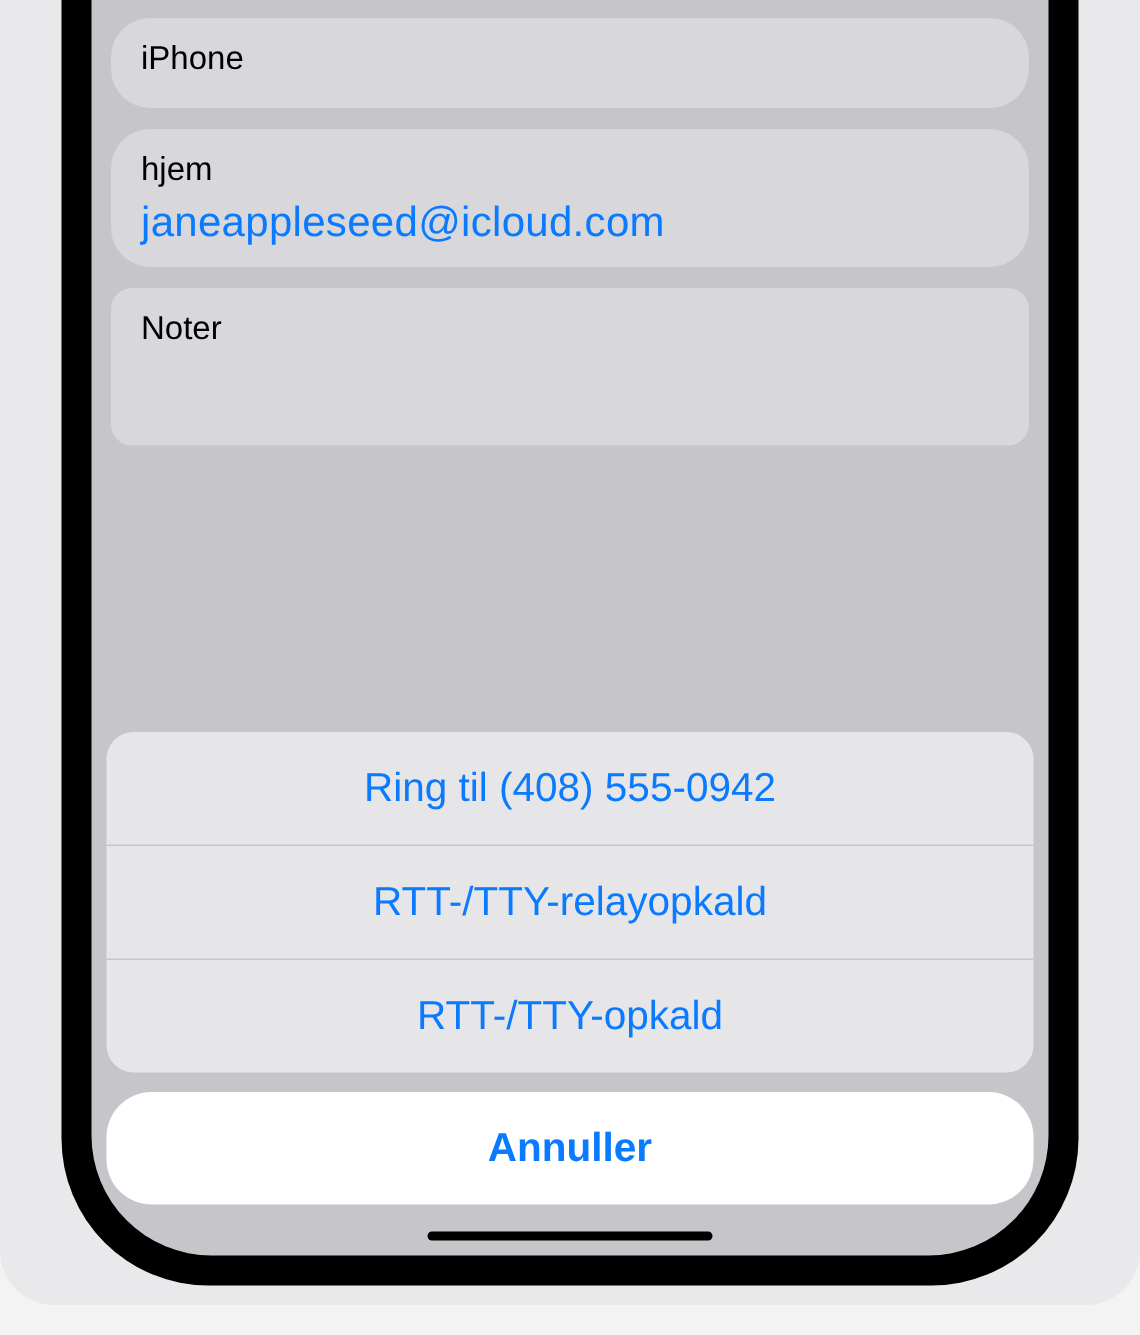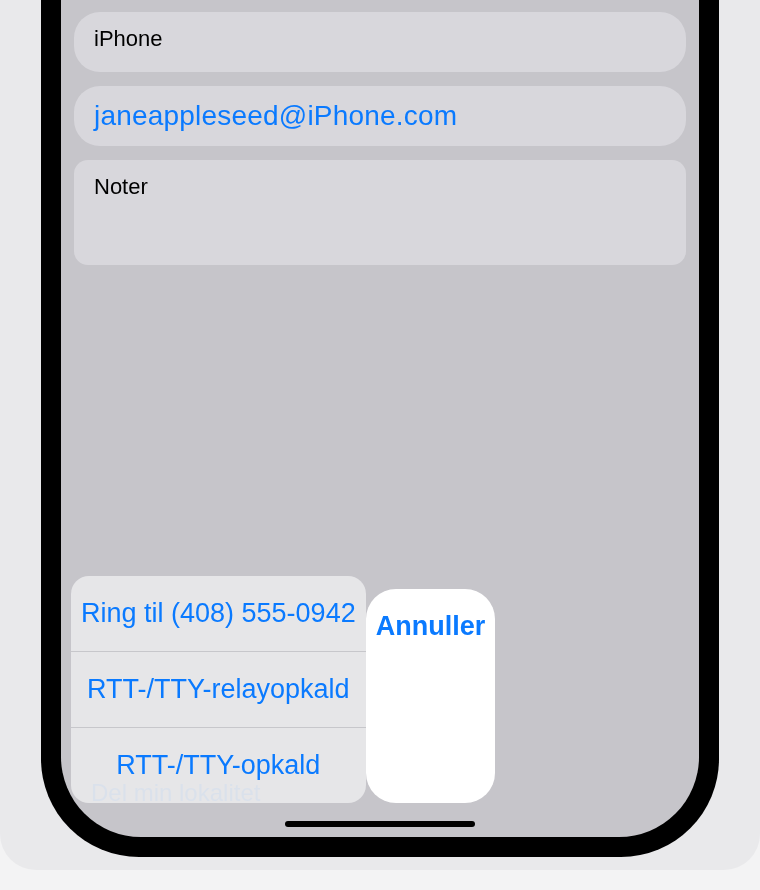--- a/index.html
+++ b/index.html
@@ -72,21 +72,21 @@
       padding: 14px 20px;
       height: 105px;
       margin-bottom: 14px;
     }
     .action-sheet-backdrop {
       position: absolute;
       left: 0;
       right: 0;
       bottom: 0;
       display: flex;
-      flex-direction: row;
+      flex-direction: column;
       padding: 0 10px 34px 10px;
     }
     .behind-link {
       position: absolute;
       left: 30px;
       bottom: 30px;
       font-size: 24px;
       color: #0a7aff;
       z-index: 0;
     }
@@ -139,21 +139,22 @@
   <div class="device-frame">
     <div class="screen">
 
       <div class="content">
 
         <div class="card">
           <div class="card-label">iPhone</div>
         </div>
 
         <div class="card">
-          <div class="card-value">janeappleseed@iPhone.com</div>
+          <div class="card-label">hjem</div>
+          <div class="card-value">janeappleseed@icloud.com</div>
         </div>
 
         <div class="notes-card">
           <div class="card-label">Noter</div>
         </div>
 
       </div>
 
       <div class="behind-link">Del min lokalitet</div>
 

